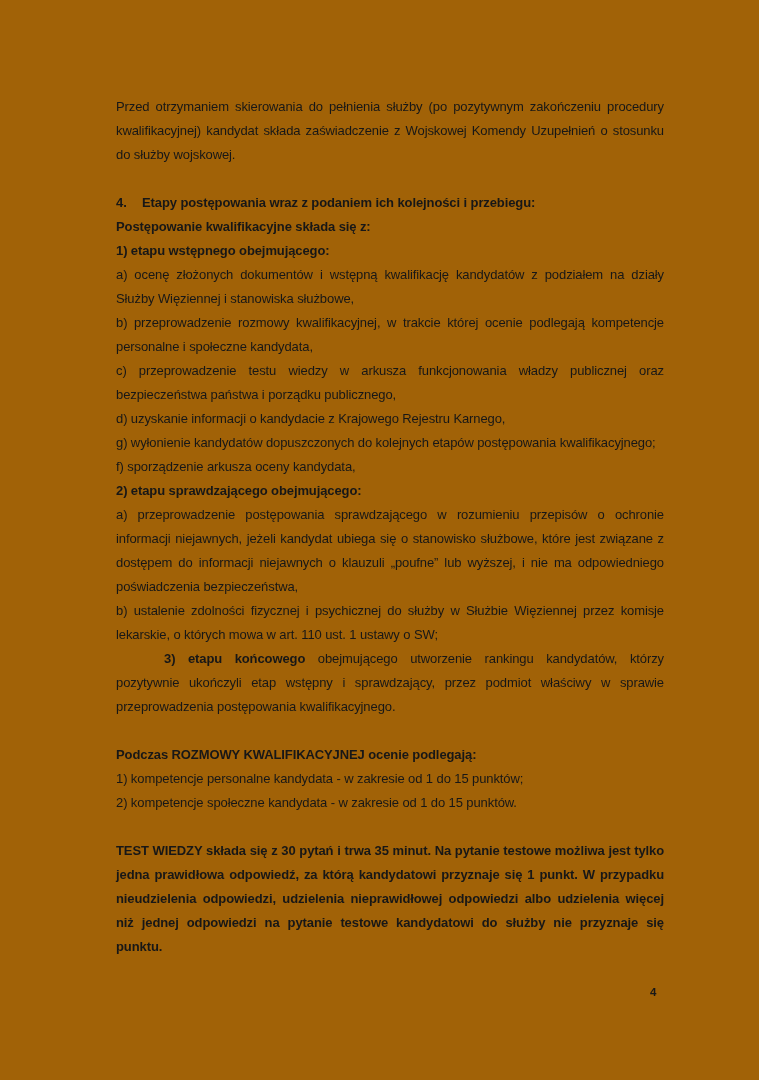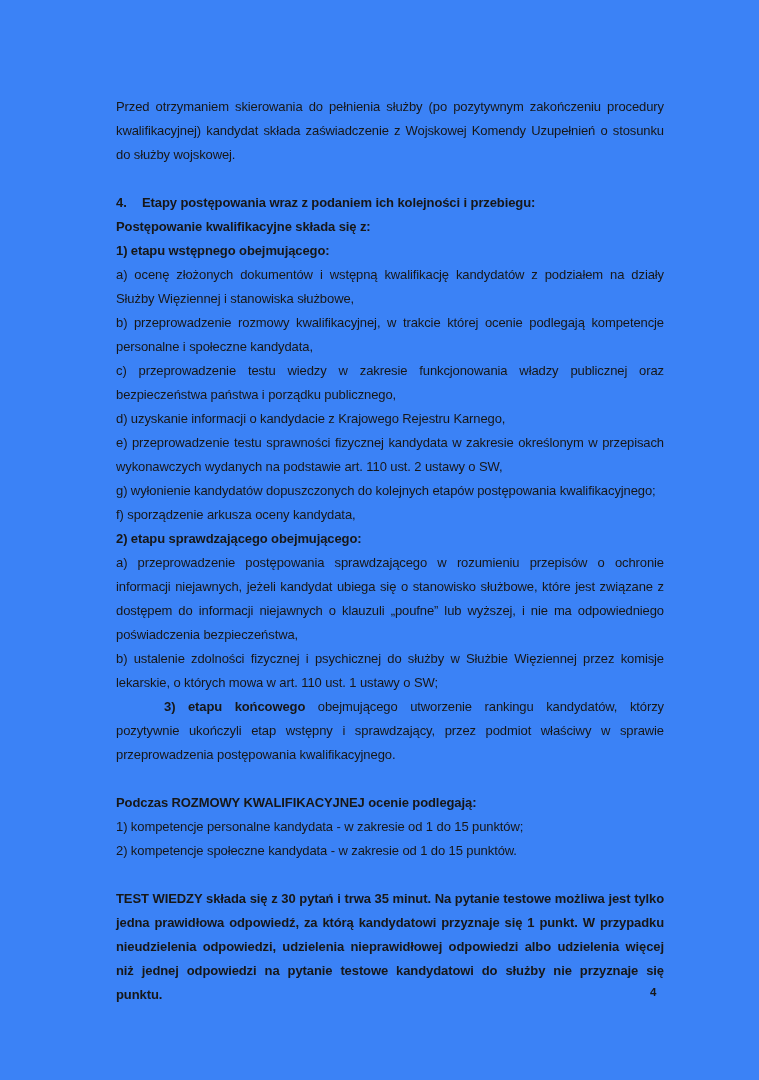--- a/index.html
+++ b/index.html
@@ -4,21 +4,21 @@
 <style>
   html, body {
     margin: 0;
     padding: 0;
     background: #ffffff;
   }
   .page {
     position: relative;
     width: 759px;
     height: 1080px;
-    background: #3b82f6;
+    background: #a16207;
     overflow: hidden;
     font-family: "Liberation Sans", sans-serif;
     color: #171717;
   }
   .content {
     position: absolute;
     left: 116px;
     top: 95px;
     width: 548px;
     font-size: 13px;
@@ -61,23 +61,22 @@
     <p class="bold gap-before">
       <span class="heading-num">4.</span><span>Etapy postępowania wraz z podaniem ich kolejności i przebiegu:</span>
     </p>
 
     <p class="bold">Postępowanie kwalifikacyjne składa się z:</p>
 
     <p class="bold">1) etapu wstępnego obejmującego:</p>
 
     <p>a) ocenę złożonych dokumentów i wstępną kwalifikację kandydatów z podziałem na działy Służby Więziennej i stanowiska służbowe,</p>
     <p>b) przeprowadzenie rozmowy kwalifikacyjnej, w trakcie której ocenie podlegają kompetencje personalne i społeczne kandydata,</p>
-    <p>c) przeprowadzenie testu wiedzy w zakresie funkcjonowania władzy publicznej oraz bezpieczeństwa państwa i porządku publicznego,</p>
+    <p>c) przeprowadzenie testu wiedzy w arkusza funkcjonowania władzy publicznej oraz bezpieczeństwa państwa i porządku publicznego,</p>
     <p>d) uzyskanie informacji o kandydacie z Krajowego Rejestru Karnego,</p>
-    <p>e) przeprowadzenie testu sprawności fizycznej kandydata w zakresie określonym w przepisach wykonawczych wydanych na podstawie art. 110 ust. 2 ustawy o SW,</p>
     <p>g) wyłonienie kandydatów dopuszczonych do kolejnych etapów postępowania kwalifikacyjnego;</p>
     <p>f) sporządzenie arkusza oceny kandydata,</p>
 
     <p class="bold">2) etapu sprawdzającego obejmującego:</p>
 
     <p>a) przeprowadzenie postępowania sprawdzającego w rozumieniu przepisów o ochronie informacji niejawnych, jeżeli kandydat ubiega się o stanowisko służbowe, które jest związane z dostępem do informacji niejawnych o klauzuli „poufne” lub wyższej, i nie ma odpowiedniego poświadczenia bezpieczeństwa,</p>
     <p>b) ustalenie zdolności fizycznej i psychicznej do służby w Służbie Więziennej przez komisje lekarskie, o których mowa w art. 110 ust. 1 ustawy o SW;</p>
 
     <p>
       <span class="bold">3) etapu końcowego</span><span> obejmującego utworzenie rankingu kandydatów, którzy pozytywnie ukończyli etap wstępny i sprawdzający, przez podmiot właściwy w sprawie przeprowadzenia postępowania kwalifikacyjnego.</span>

